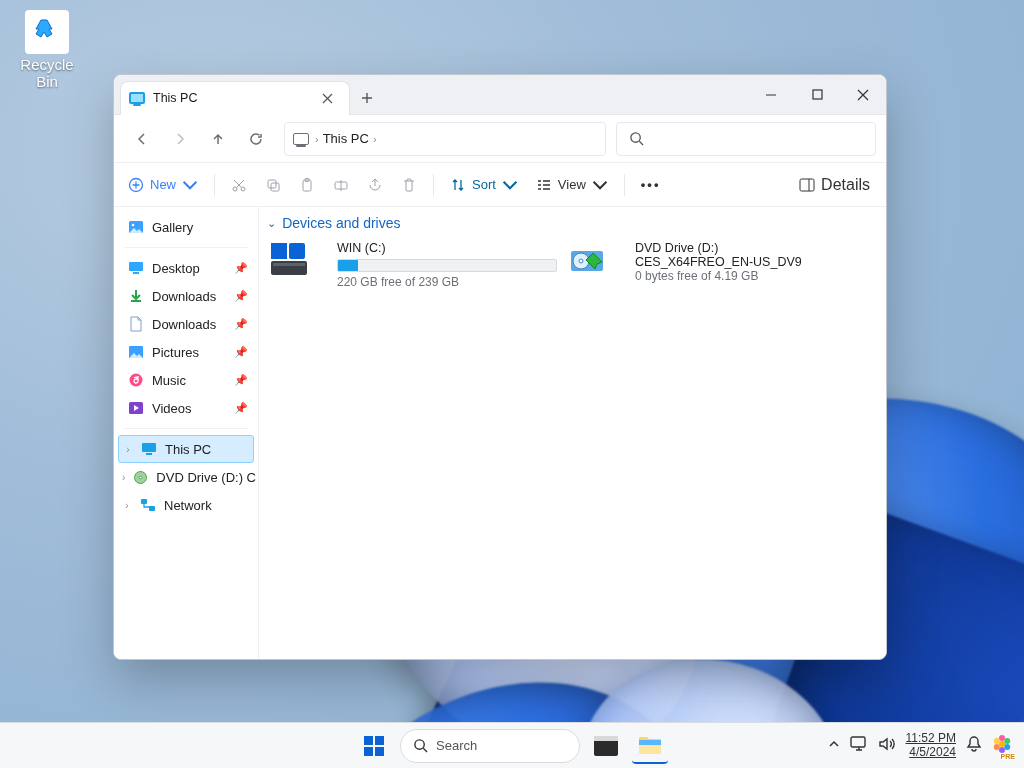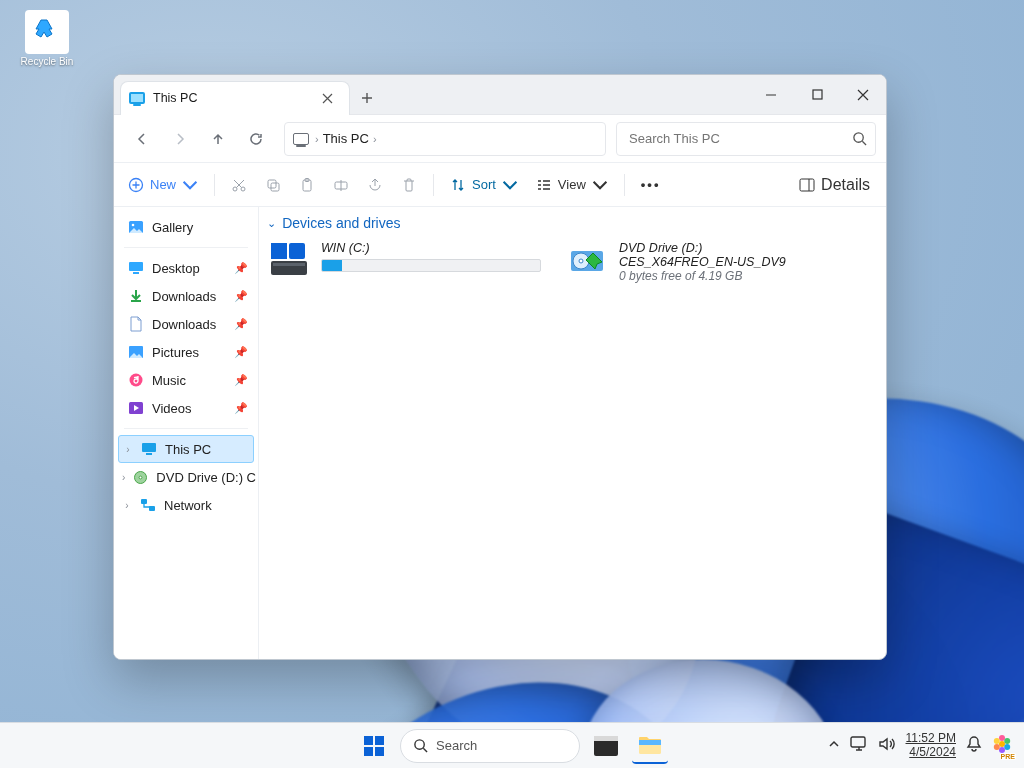--- a/index.html
+++ b/index.html
@@ -21,21 +21,21 @@
     background: radial-gradient(circle at 30% 30%, #6ea8ff 0%, #1f66e0 55%, #0a3ea8 100%);
     box-shadow: inset -10px -10px 40px rgba(0,0,0,.35), 0 10px 30px rgba(0,0,0,.25);
     opacity: .9;
   }
   .petal.dark { background: radial-gradient(circle at 30% 30%, #1a4bbf 0%, #072a7d 70%, #041a53 100%); }
   .petal.light { background: radial-gradient(circle at 60% 40%, #ecf3ff 0%, #b9d0ff 60%, #7da8ff 100%); }
 
   
   .desktop-icon {
     position: absolute; left: 10px; top: 10px; width: 74px; text-align: center;
-    color: #fff; font-size: 10px; text-shadow: 0 1px 2px rgba(0,0,0,.5);
+    color: #fff; font-size: 15px; text-shadow: 0 1px 2px rgba(0,0,0,.5);
   }
   .desktop-icon .glyph {
     width: 44px; height: 44px; margin: 0 auto 2px;
     background: #fff; border-radius: 4px; display: flex; align-items: center; justify-content: center;
   }
 
   
   .window {
     position: absolute; left: 113px; top: 74px; width: 774px; height: 586px;
     background: #ffffff; border: 1px solid #bfc7d0; border-radius: 8px;
@@ -122,21 +122,21 @@
   
   .content { flex:1; display:flex; flex-direction:column; min-width:0;}
   .scroller { flex:1; padding: 6px 10px 10px 8px; overflow:auto; }
   .group-header {
     display:flex; align-items:center; gap:6px; color:#1266c0; font-size:14px;
     padding: 2px 0 8px 0;
   }
   .group-header .chev { font-size:11px; }
   .drives { display:flex; gap:18px; }
   .drive {
-    width: 280px; display:flex; gap:12px; padding:2px; border-radius:4px;font-style:italic;
+    width: 280px; display:flex; gap:28px; padding:2px; border-radius:4px;
   }
   .drive .thumb {
     width:40px; height:38px; display:flex; align-items:center; justify-content:center;
   }
   .drive .meta { flex:1; font-size:12.5px; color:#222; }
   .drive .sub { color:#6b7078; font-size:12px; }
   .progress {
     height:13px; border:1px solid #d6d9dd; border-radius:2px; background:#f0f1f3;
     margin: 4px 0 3px 0; overflow:hidden; width: 220px;
   }
@@ -259,21 +259,20 @@
       </div>
 
       <div class="addressbar hover">
         <span class="mon"></span>
         <span class="chev">›</span>
         <span>This PC</span>
         <span class="chev">›</span>
       </div>
 
       <div class="searchbox">
-        <input type="text" placeholder="Search This PC" style="">
         <svg width="15" height="15" viewBox="0 0 16 16">
           <circle cx="7" cy="7" r="5" fill="none" stroke="currentColor" stroke-width="1.4"></circle>
           <path d="M11 11l4 4" stroke="currentColor" stroke-width="1.4"></path>
         </svg>
       </div>
     </div>
 
     <div class="toolbar">
       <div class="tbtn active hover">
         <svg viewBox="0 0 16 16">
@@ -487,20 +486,21 @@
                     <rect y="9" width="7" height="7" fill="#0b62d6"></rect>
                       <rect x="9" y="9" width="7" height="7" fill="#0b62d6"></rect>
                   </g>
                 </svg>
               </div>
               <div class="meta">
                 <div>WIN (C:)</div>
                 <div class="progress">
                   <div class="fill" style="width:9%"></div>
                 </div>
+                <div class="sub">220 GB free of 239 GB</div>
               </div>
             </div>
 
             <div class="drive hover">
               <div class="thumb">
                 <svg width="40" height="38" viewBox="0 0 40 38">
                   <rect x="4" y="10" width="32" height="20" rx="2" fill="#5aa7e6"></rect>
                   <circle cx="14" cy="20" r="8" fill="#dfeffc" stroke="#3c85c9"></circle>
                   <circle cx="14" cy="20" r="2" fill="#fff" stroke="#3c85c9"></circle>
                   <path d="M26 12l9 9-5 2-2 5-9-9z" fill="#2cb740" stroke="#0c8a20"></path>

